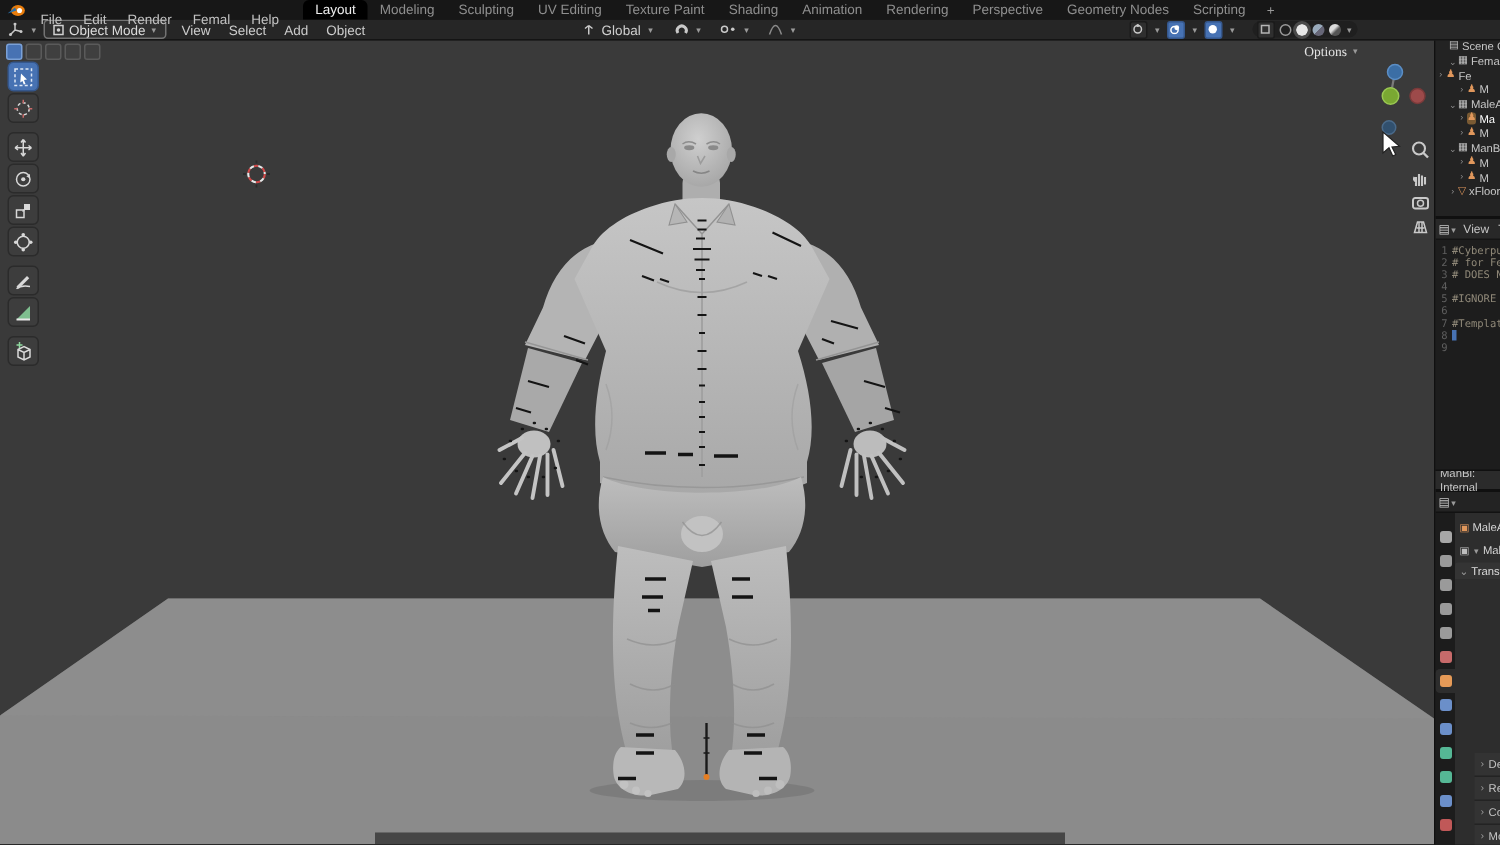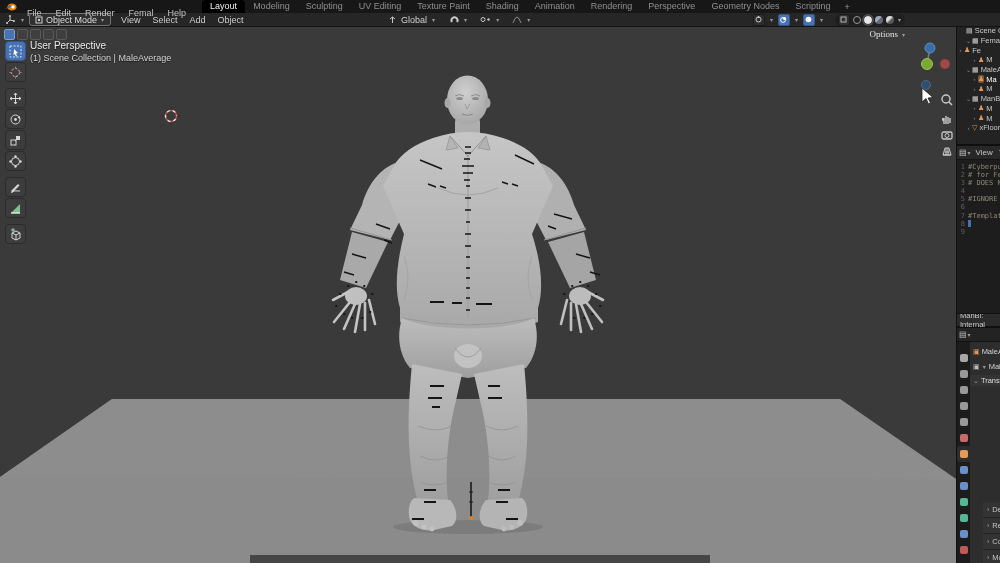--- a/index.html
+++ b/index.html
@@ -339,24 +339,20 @@
       </svg>
 
       <div id="mini-icons">
         <span class="mini active"></span>
         <span class="mini"></span>
         <span class="mini"></span>
         <span class="mini"></span>
         <span class="mini"></span>
       </div>
 
-      <div id="vp-text">
-        <div id="vp-line1">User Perspective</div>
-        <div id="vp-line2">(1) Scene Collection | MaleAverage</div>
-      </div>
 
       <div id="toolbar">
         <div class="tbtn active">
           <svg width="13" height="13" viewBox="0 0 13 13">
               <rect x="1" y="1" width="11" height="11" fill="none" stroke="#dce6f5" stroke-dasharray="2,1.5"></rect>
               <path d="M5,4 L9,8 L7,8.4 L8,11 L6.8,11.4 L6,9 L4.5,10 Z" fill="#fff"></path>
             </svg>
         </div>
         <div class="tbtn">
           <svg width="13" height="13" viewBox="0 0 13 13">

